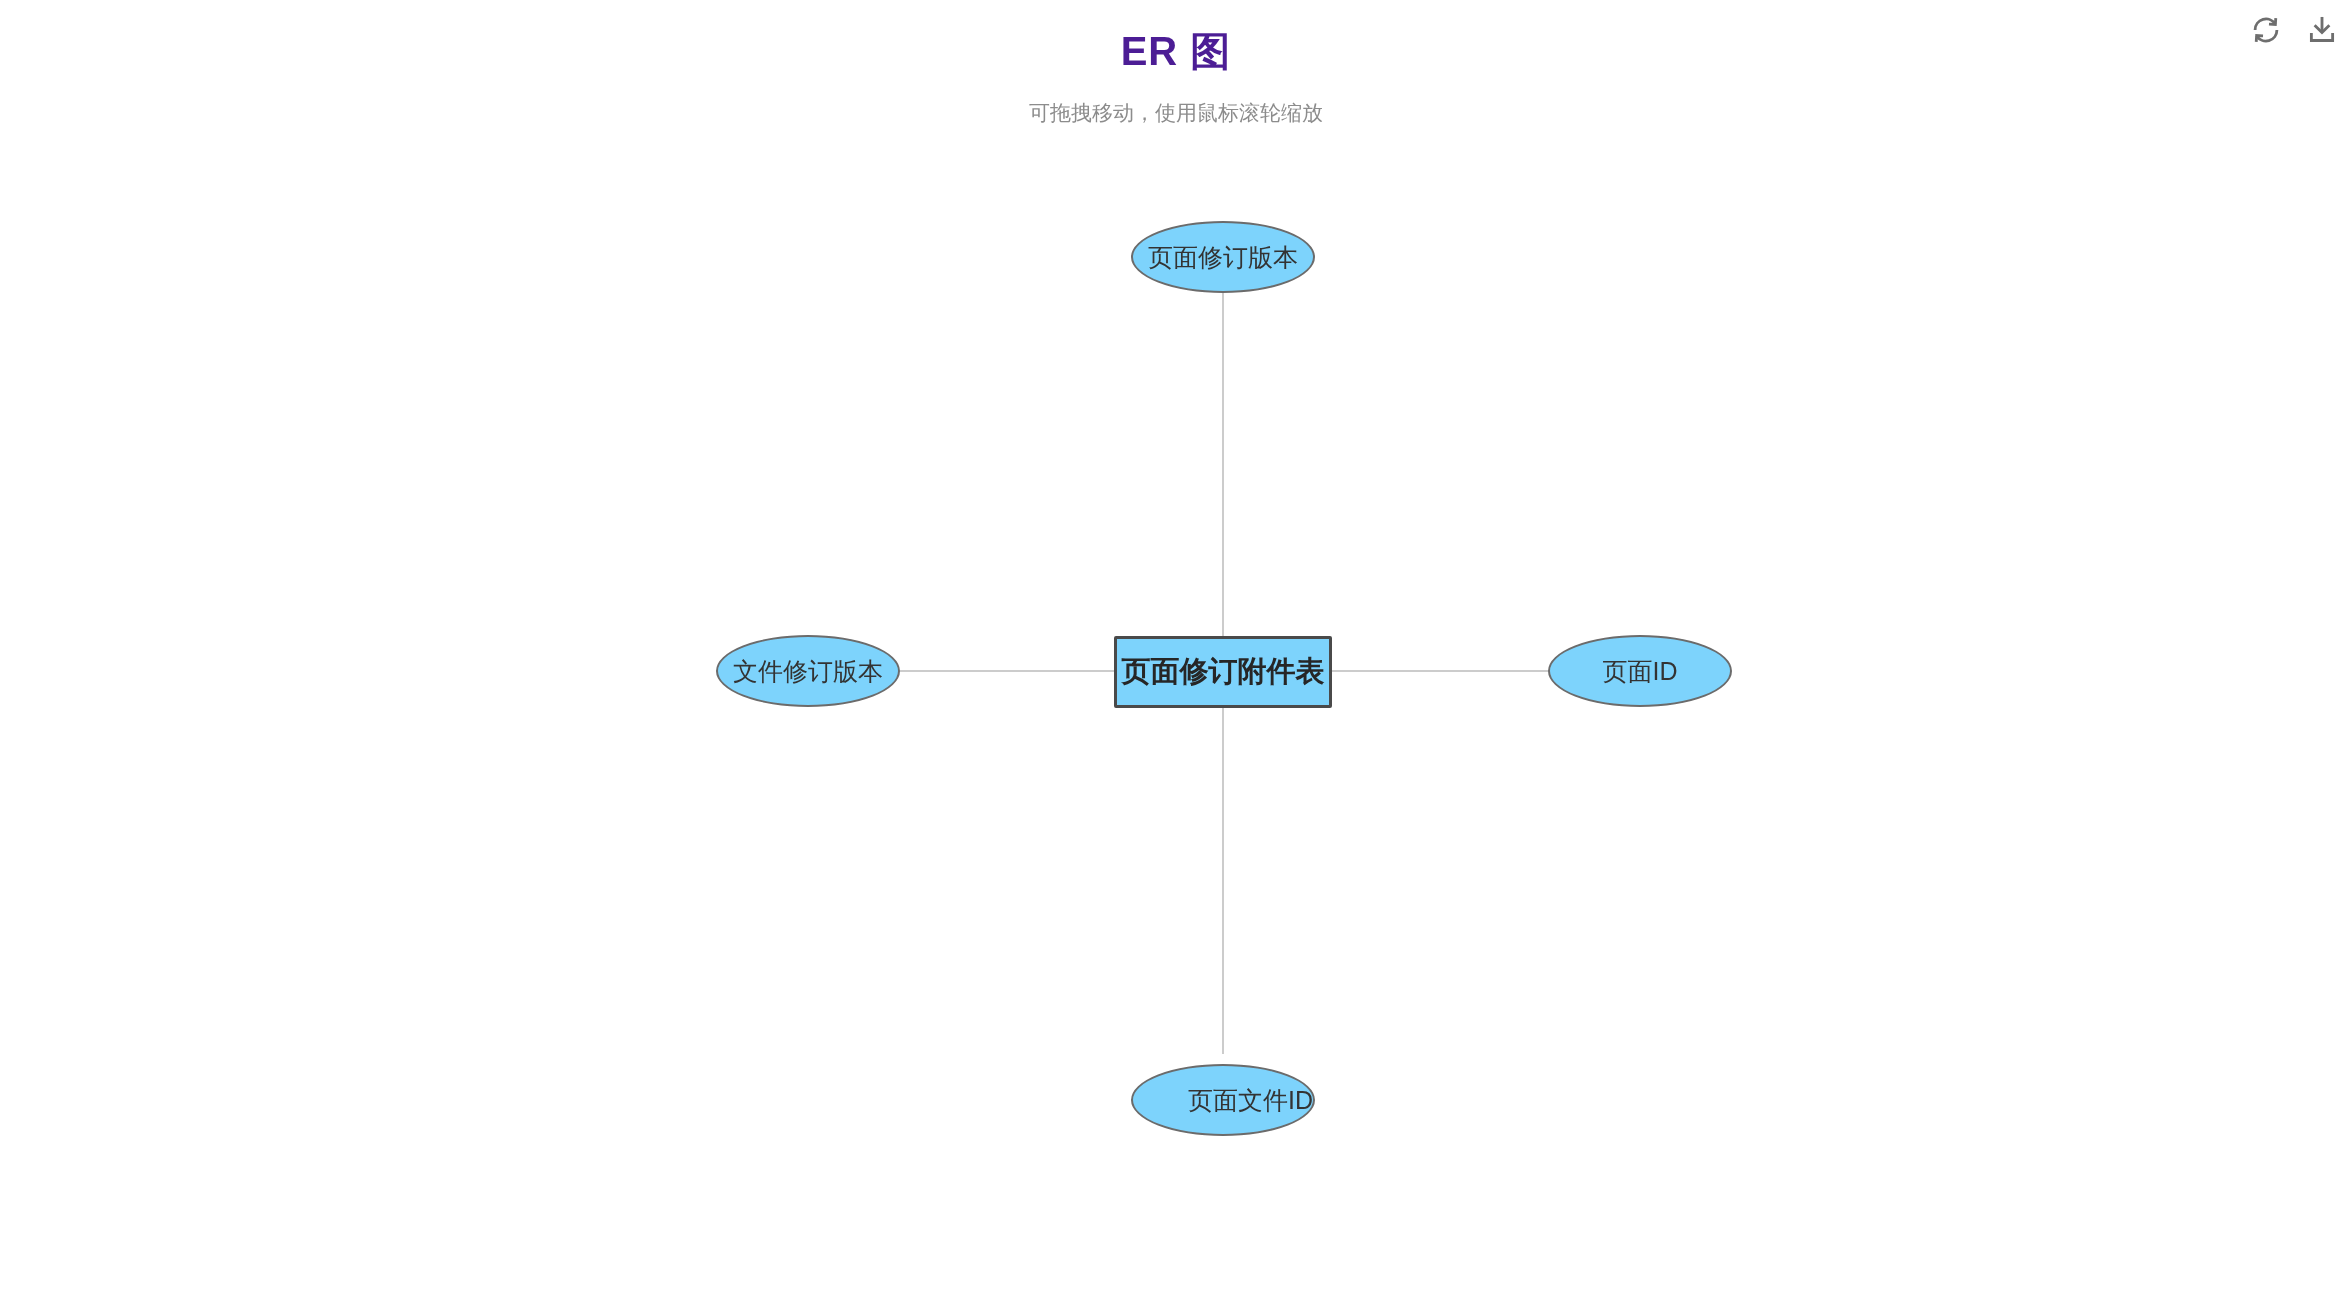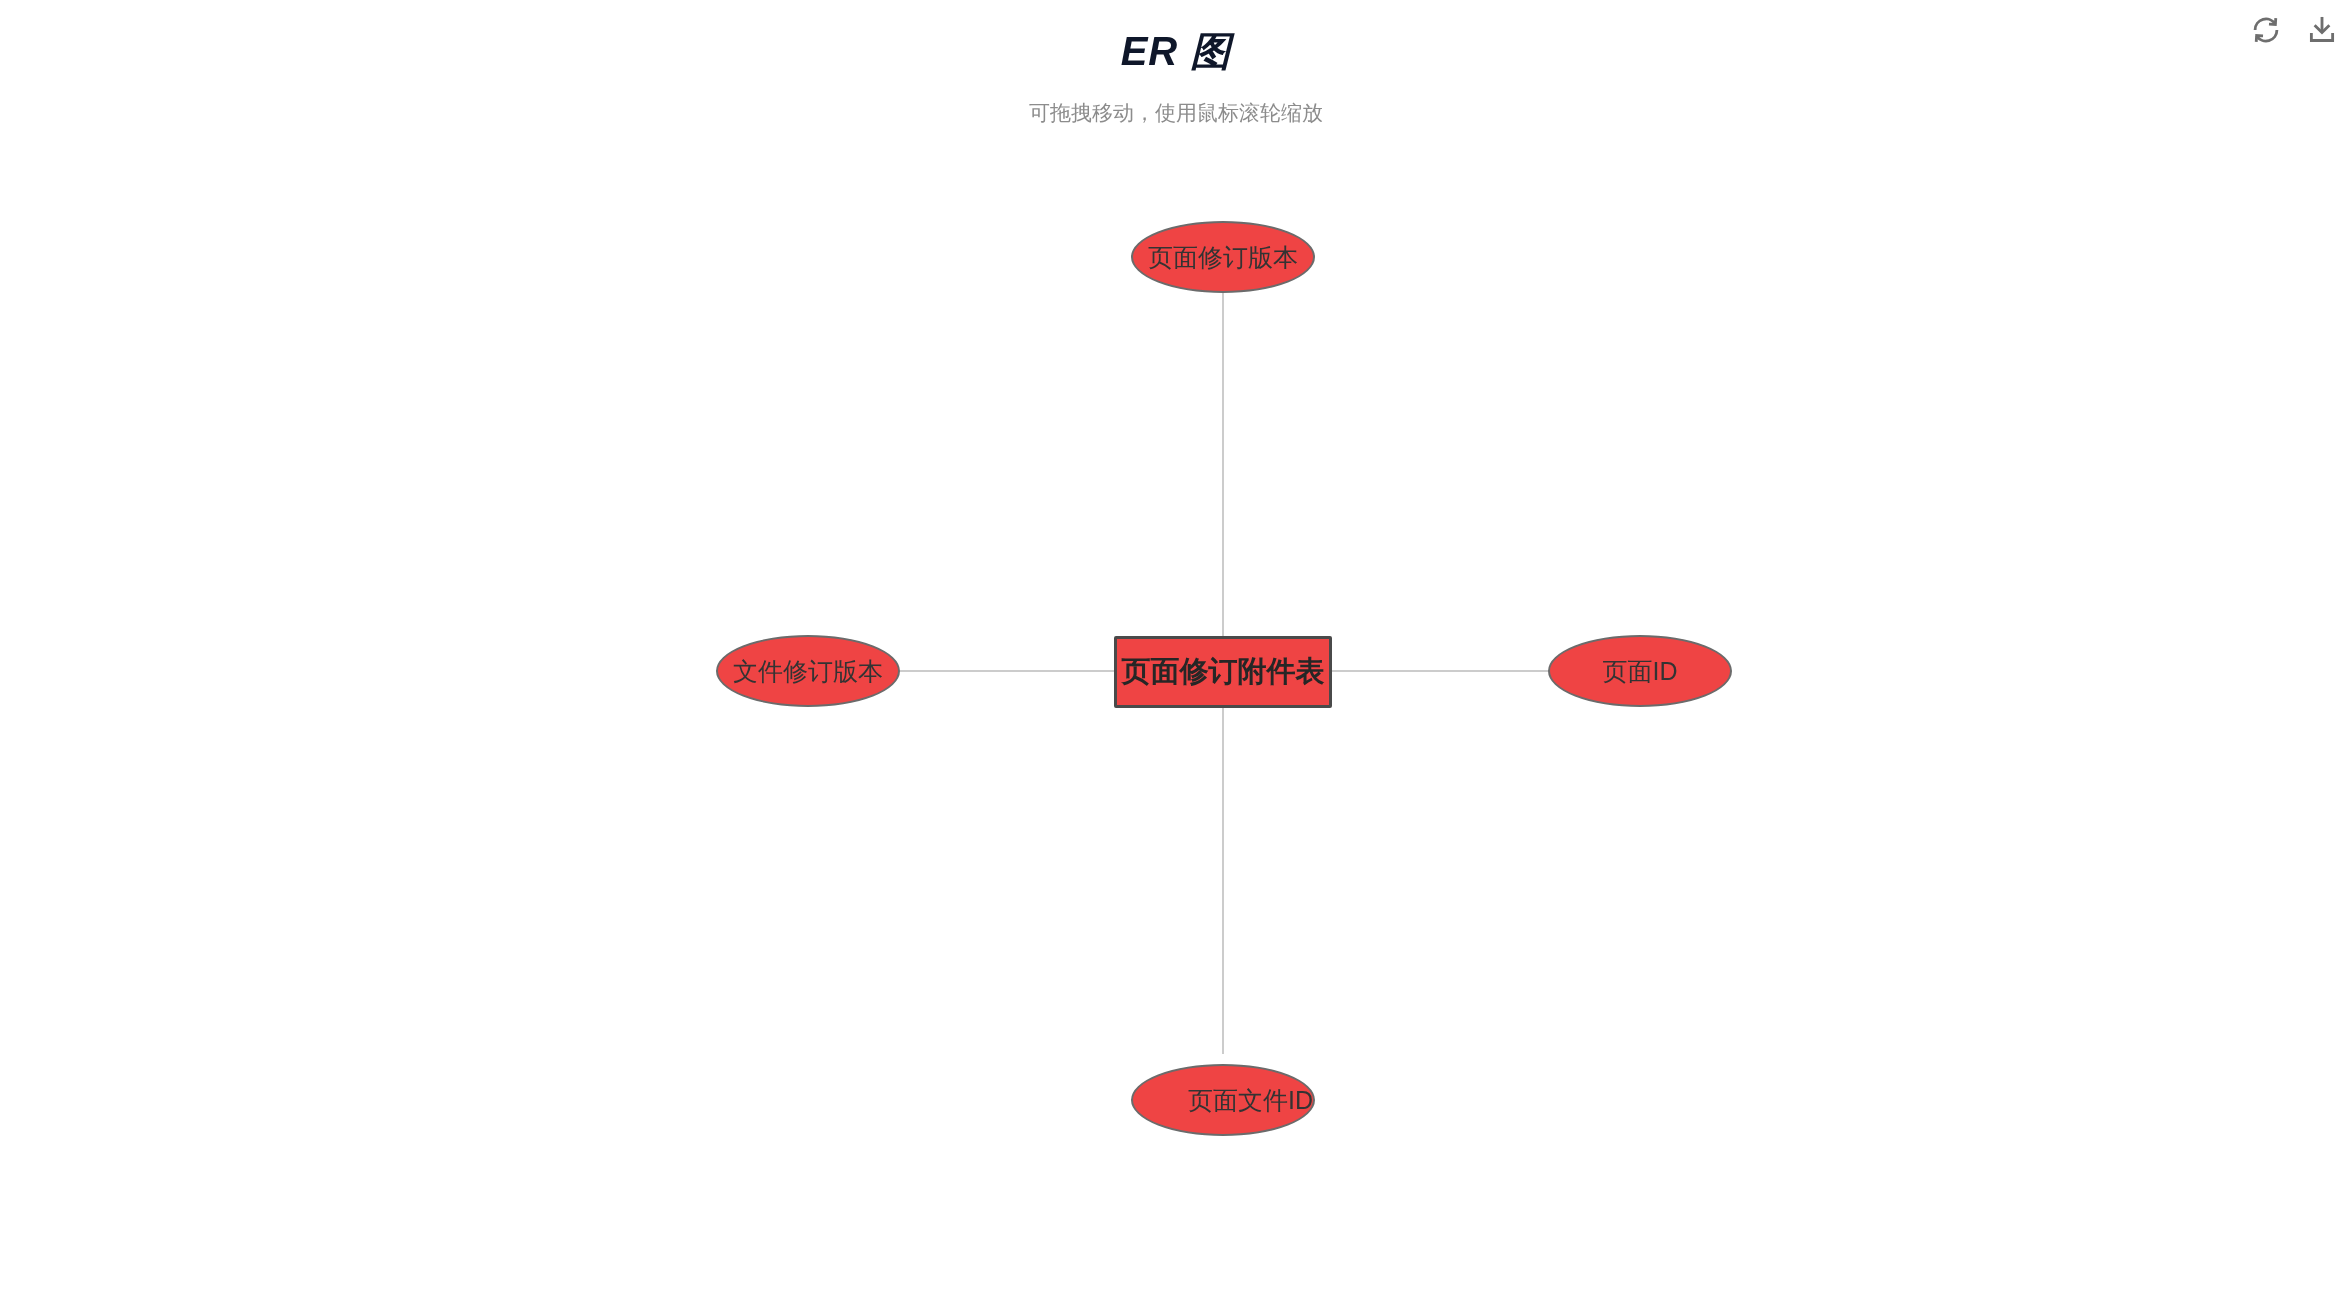--- a/index.html
+++ b/index.html
@@ -15,23 +15,22 @@
   .header {
     position: absolute;
     top: 24px; left: 0;
     width: 100%;
     text-align: center;
     pointer-events: none;
   }
   .title {
     font-size: 40px;
     font-weight: 700;
-    color: #0f172a;
+    color: #4c1d95;
     letter-spacing: 1px;
-    font-style: italic;
   }
   .subtitle {
     margin-top: 20px;
     font-size: 21px;
     color: #8c8c8c;
   }
 
   
   .toolbar {
     position: absolute;
@@ -59,21 +58,21 @@
     position: absolute;
     inset: 0;
     width: 2352px; height: 1300px;
   }
 
   .node {
     position: absolute;
     display: flex;
     align-items: center;
     justify-content: center;
-    background: #ef4444;
+    background: #7dd3fc;
     color: #333333;
     font-size: 25px;
     white-space: nowrap;
     cursor: move;
   }
   .ellipse {
     width: 184px; height: 72px;
     border: 2px solid #6b6b6b;
     border-radius: 50%;
   }

